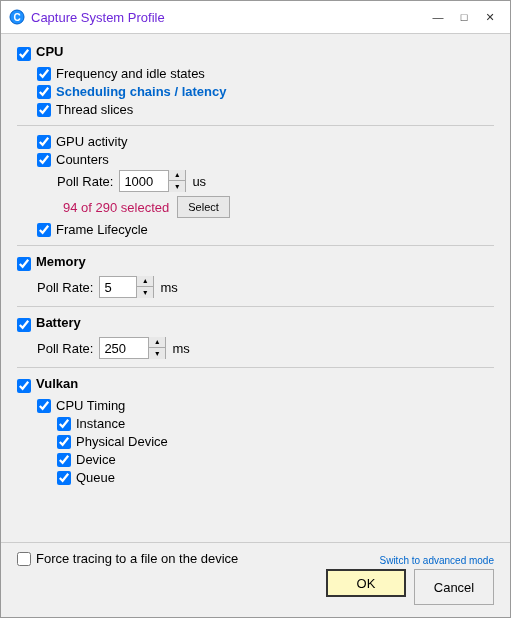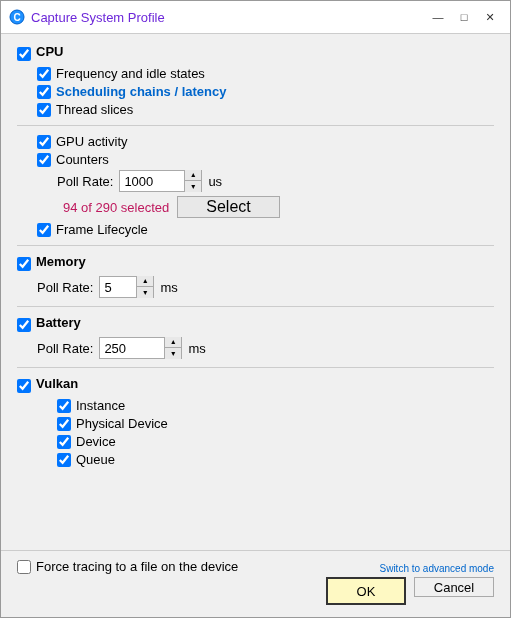--- a/index.html
+++ b/index.html
@@ -110,21 +110,21 @@
     .spinner-wrap {
       display: flex;
       align-items: center;
       border: 1px solid #aaa;
       background: #fff;
       height: 22px;
     }
     .spinner-input {
       border: none;
       outline: none;
-      width: 64px;
+      width: 48px;
       height: 20px;
       padding: 0 4px;
       font-size: 13px;
       background: #fff;
       text-align: left;
     }
     .spinner-buttons {
       display: flex;
       flex-direction: column;
       border-left: 1px solid #aaa;
@@ -149,25 +149,25 @@
       margin-left: 6px;
       color: #000;
     }
 
     .select-info {
       margin-left: 6px;
       color: #be185d;
     }
     .select-btn {
       margin-left: 8px;
-      padding: 1px 28px;
+      padding: 1px 10px;
       background: #e8e8e8;
       border: 1px solid #aaa;
       cursor: pointer;
-      font-size: 16px;
+      font-size: 11px;
       height: 22px;
     }
 
     .footer {
       padding: 8px 16px 12px 16px;
       border-top: 1px solid #ccc;
       background: #f0f0f0;
     }
     .footer-top {
       display: flex;
@@ -188,21 +188,21 @@
     .btn-ok {
       width: 80px;
       height: 28px;
       background: #fef9c3;
       border: 2px solid #333;
       cursor: pointer;
       font-size: 13px;
     }
     .btn-cancel {
       width: 80px;
-      height: 20px;
+      height: 36px;
       background: #f0f0f0;
       border: 1px solid #aaa;
       cursor: pointer;
       font-size: 13px;
     }
   </style>
 </head>
 <body>
 
 <div class="window">
@@ -320,20 +320,24 @@
     </div>
 
     <hr class="section-divider">
 
     <div class="section">
       <div class="checkbox-row">
         <input type="checkbox" checked="" id="vulkan-main" style="">
         <label for="vulkan-main" class="section-header">Vulkan</label>
       </div>
       <div class="indent1">
+        <div class="checkbox-row">
+          <input type="checkbox" checked="" id="vulkan-cpu-timing" style="">
+          <label for="vulkan-cpu-timing">CPU Timing</label>
+        </div>
         <div class="indent1">
           <div class="checkbox-row">
             <input type="checkbox" checked="" id="vulkan-instance" style="">
             <label for="vulkan-instance">Instance</label>
           </div>
           <div class="checkbox-row">
             <input type="checkbox" checked="" id="vulkan-phys" style="">
             <label for="vulkan-phys">Physical Device</label>
           </div>
           <div class="checkbox-row">

